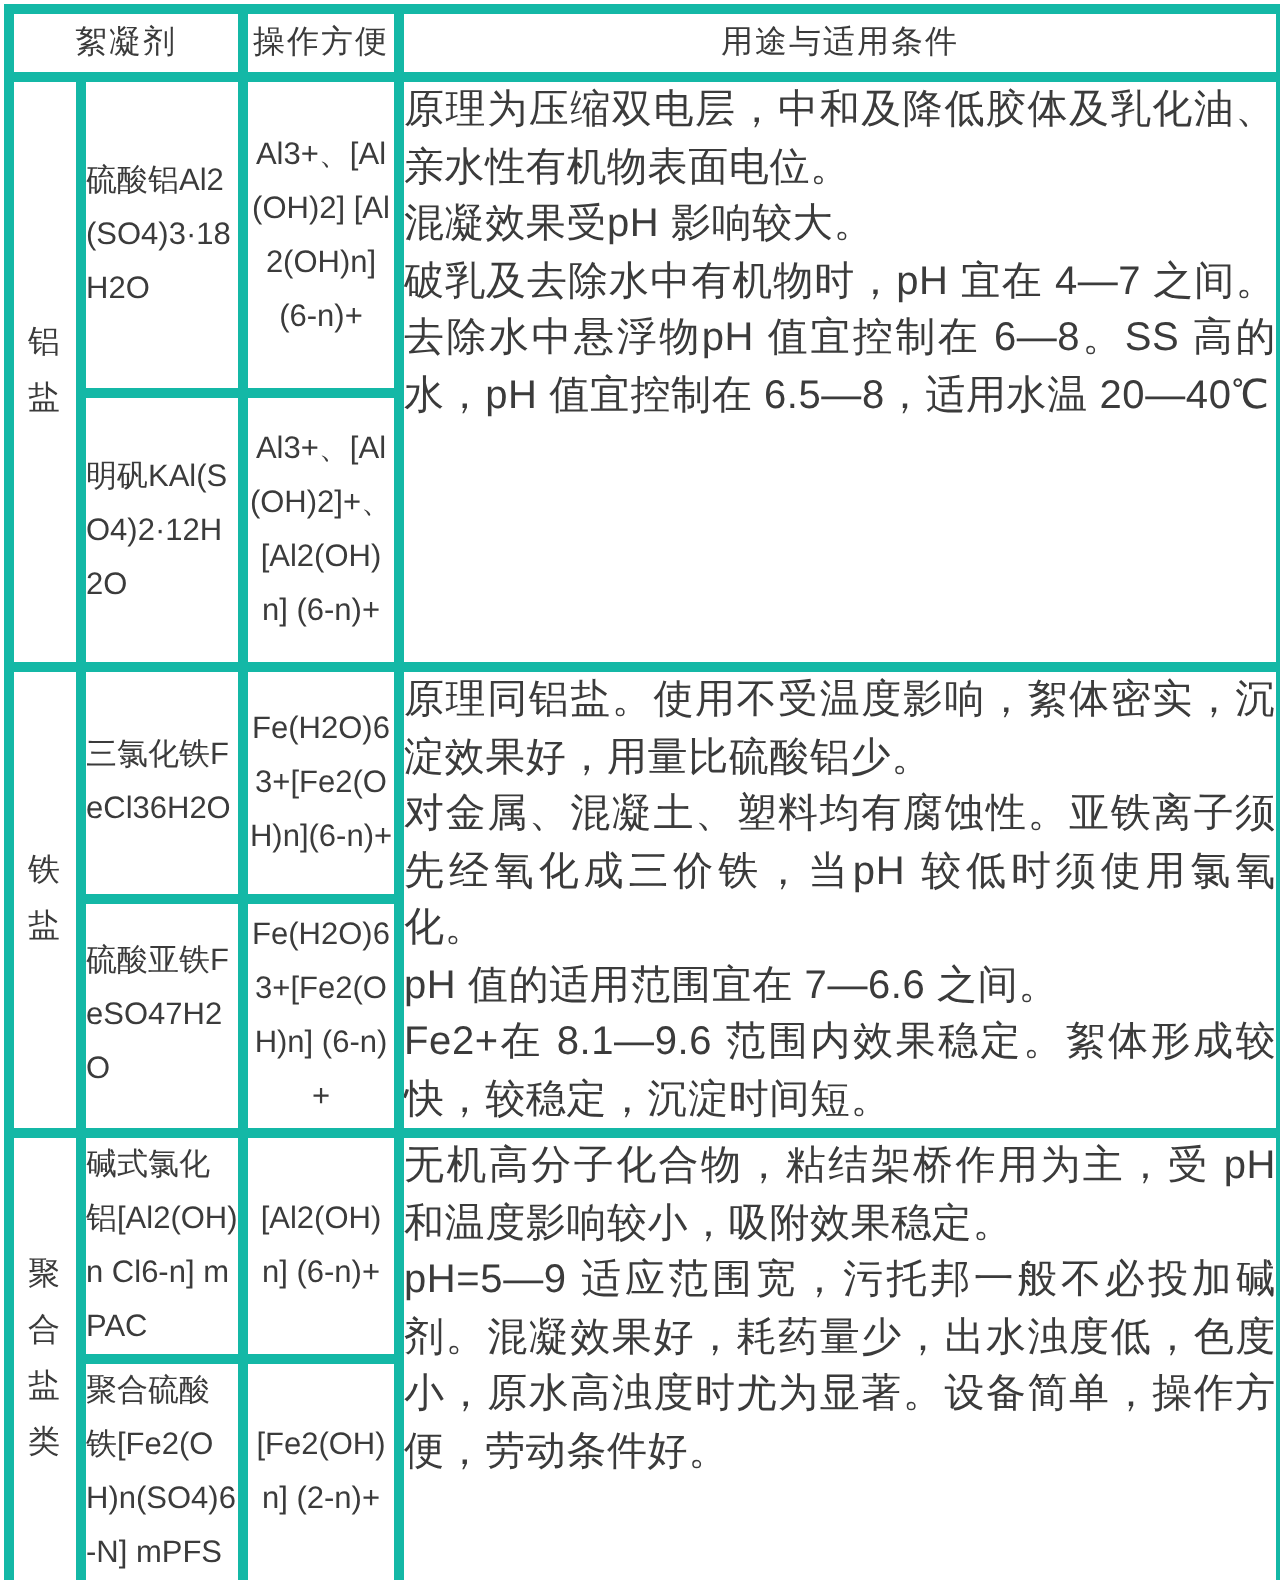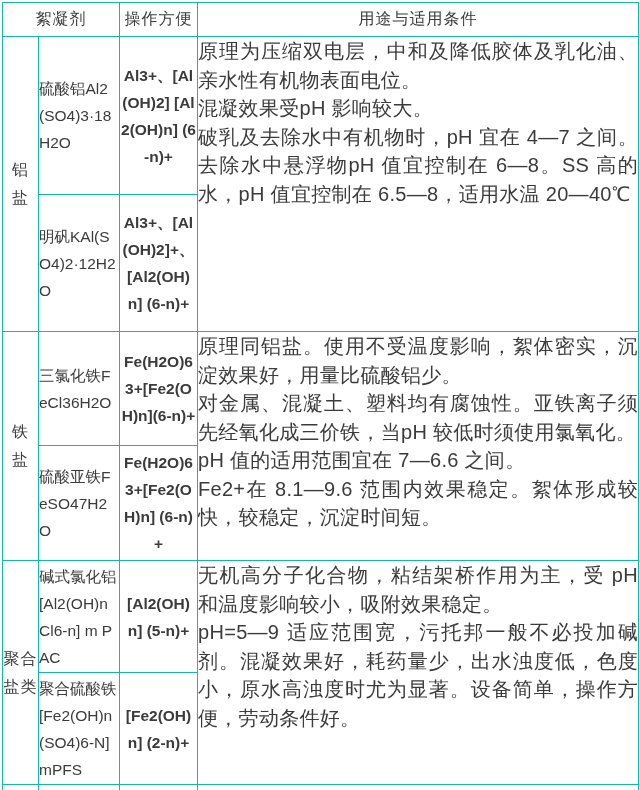--- a/index.html
+++ b/index.html
@@ -14,21 +14,21 @@
   }
   table.coag {
     position: absolute;
     left: 2px;
     top: 2px;
     width: 636px;
     border-collapse: collapse;
     table-layout: fixed;
   }
   table.coag td {
-    border: 1px solid #14b8a6;
+    border: 5px solid #14b8a6;
     padding: 0;
     overflow: hidden;
   }
   
   tr.r-h  { height: 34px; }
   tr.r1   { height: 158px; }
   tr.r2   { height: 137px; }
   tr.r3   { height: 114px; }
   tr.r4   { height: 115px; }
   tr.r5   { height: 112px; }
@@ -57,21 +57,20 @@
     word-break: break-all;
     padding: 0 3px;
   }
   td.hyd {
     text-align: center;
     vertical-align: middle;
     font-size: 15.5px;
     line-height: 27px;
     word-break: break-all;
     padding: 0 3px;
-    font-weight: bold;
   }
   td.use {
     text-align: justify;
     vertical-align: top;
     font-size: 20px;
     line-height: 28.5px;
     letter-spacing: 0.3px;
     word-break: break-all;
     white-space: pre-line;
     padding: 10px 4px 0 5px;
@@ -121,21 +120,21 @@
   </tr>
   <tr class="r4">
     <td class="floc">硫酸亚铁FeSO47H2O</td>
     <td class="hyd">Fe(H2O)63+[Fe2(OH)n] (6-n)+</td>
   </tr>
 
   <tr class="r5">
     <td class="cat" rowspan="2">聚合
 盐类</td>
     <td class="floc">碱式氯化铝[Al2(OH)n Cl6-n] m PAC</td>
-    <td class="hyd">[Al2(OH)n] (5-n)+</td>
+    <td class="hyd">[Al2(OH)n] (6-n)+</td>
     <td class="use" rowspan="2">无机高分子化合物，粘结架桥作用为主，受 pH 和温度影响较小，吸附效果稳定。
 pH=5—9 适应范围宽，污托邦一般不必投加碱剂。混凝效果好，耗药量少，出水浊度低，色度小，原水高浊度时尤为显著。设备简单，操作方便，劳动条件好。</td>
   </tr>
   <tr class="r6">
     <td class="floc">聚合硫酸铁[Fe2(OH)n(SO4)6-N] mPFS</td>
     <td class="hyd">[Fe2(OH)n] (2-n)+</td>
   </tr>
 
   <tr class="r7">
     <td></td>

